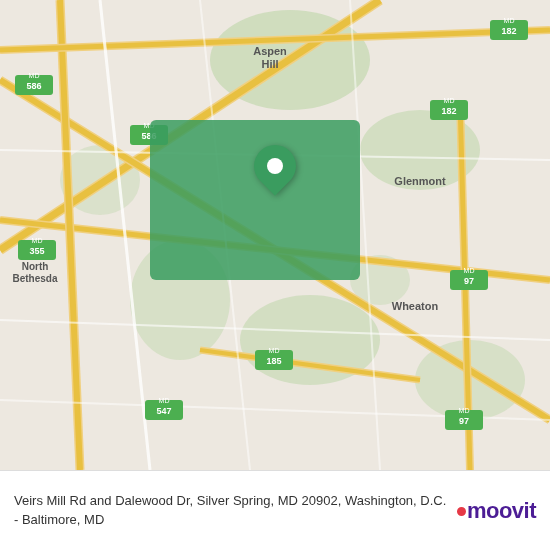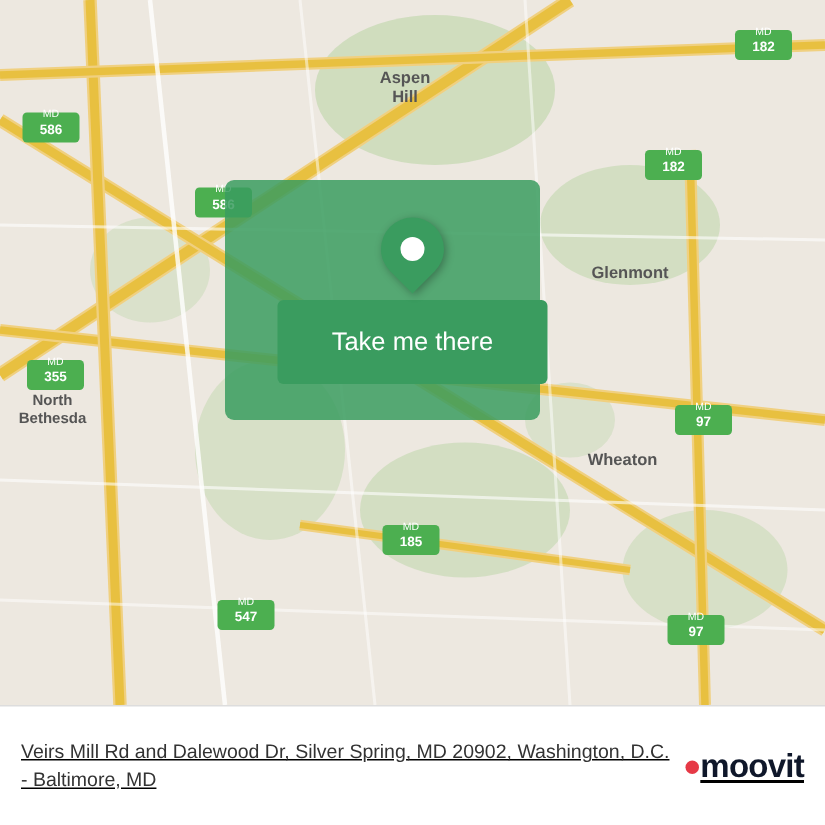--- a/index.html
+++ b/index.html
@@ -30,21 +30,20 @@
     
     #info-bar {
       width: 550px;
       height: 80px;
       background: #fff;
       display: flex;
       align-items: center;
       padding: 10px 14px;
       border-top: 1px solid #ddd;
       justify-content: space-between;
-      text-decoration: underline;
     }
 
     #address-text {
       font-size: 13px;
       color: #333;
       line-height: 1.4;
       flex: 1;
       padding-right: 10px;
     }
 
@@ -225,24 +224,23 @@
   </svg>
 
   <div class="green-panel"></div>
 
   <div id="pin-container">
     <div class="pin-outer">
       <div class="pin-inner"></div>
     </div>
   </div>
 
-  <button id="take-me-there-btn">Take me there</button>
 
 </div>
 
 <div id="info-bar">
   <div id="address-text">Veirs Mill Rd and Dalewood Dr, Silver Spring, MD 20902, Washington, D.C. - Baltimore, MD</div>
   <div id="moovit-logo">
-    <span style="font-size:22px; font-weight:900; color:#0f172a; letter-spacing:-0.5px;">
+    <span style="font-size:22px; font-weight:900; color:#4c1d95; letter-spacing:-0.5px;">
       <span style="display:inline-block; width:9px; height:9px; background:#e63946; border-radius:50%; margin-right:1px; vertical-align:middle;"></span>moovit
     </span>
   </div>
 </div>
 
 </body></html>

